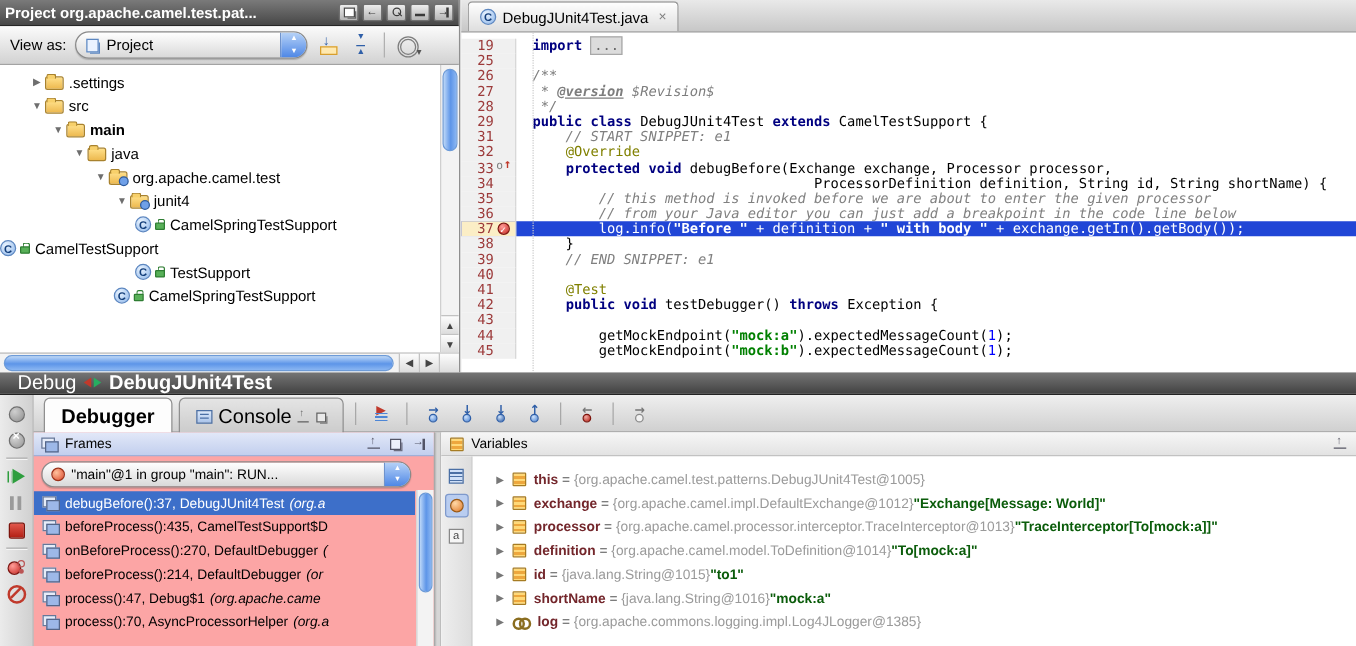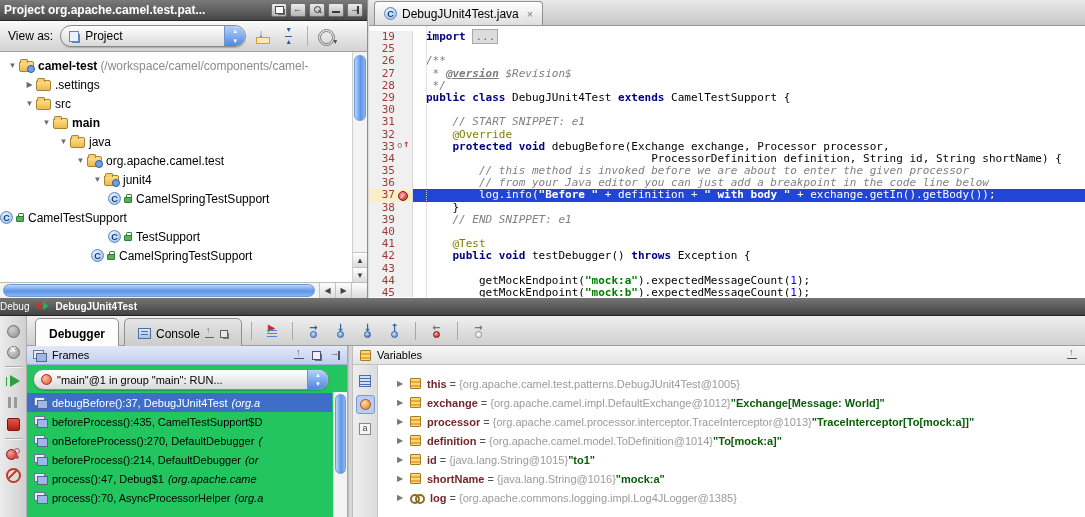--- a/index.html
+++ b/index.html
@@ -106,21 +106,21 @@
   .g-ovr{position:relative;width:12px;height:11px;}
   .g-ovr::before{content:"o";position:absolute;left:0;top:-2px;color:#7a7a7a;font-size:9px;}
   .g-ovr::after{content:"↑";position:absolute;left:6px;top:-3px;color:#c0392b;font-weight:bold;font-size:10px;}
   .g-bp{width:10px;height:10px;border-radius:50%;background:radial-gradient(circle at 35% 30%,#ff9d98,#c62822);
         border:1px solid #7e1612;position:relative;}
   .g-bp::before{content:"✓";position:absolute;left:1px;top:-1px;color:#fff;font-size:8px;}
 
   
   .dp{position:absolute;left:0;top:298px;width:1085px;height:219px;background:#e4e4e4;}
   .dtitle{height:18px;background:linear-gradient(#757575,#424242);border-bottom:1px solid #222;
-          display:flex;align-items:center;gap:6px;padding:0 0;color:#fff;font-size:10px;}
+          display:flex;align-items:center;gap:6px;padding:0 14px;color:#fff;font-size:16px;}
   .dtitle .b{font-weight:bold;}
   .ic-camel{position:relative;width:14px;height:11px;flex:none;}
   .ic-camel::before{content:"";position:absolute;left:0;top:1px;border-right:6px solid #c0392b;
         border-top:4px solid transparent;border-bottom:4px solid transparent;}
   .ic-camel::after{content:"";position:absolute;right:0;top:1px;border-left:6px solid #27ae60;
         border-top:4px solid transparent;border-bottom:4px solid transparent;}
 
   .vtb{position:absolute;left:0;top:18px;bottom:0;width:27px;background:linear-gradient(90deg,#ebebeb,#d0d0d0);
        border-right:1px solid #aeaeae;display:flex;flex-direction:column;align-items:center;padding-top:8px;gap:8px;}
   .vsep{width:17px;height:1px;background:#adadad;box-shadow:0 1px 0 #f5f5f5;}
@@ -141,21 +141,21 @@
   .ti-view-bp::before{content:"";position:absolute;left:0;top:2px;width:9px;height:9px;border-radius:50%;
         background:radial-gradient(circle at 35% 30%,#ff9d98,#c62822);border:1px solid #7e1612;}
   .ti-view-bp::after{content:"";position:absolute;right:0;top:1px;width:4px;height:4px;border-radius:50%;border:1px solid #b55;
         box-shadow:0 6px 0 -1px #b55;}
   .ti-mute-bp::before{content:"";position:absolute;left:0;top:0;width:11px;height:11px;border-radius:50%;border:2px solid #c0392b;}
   .ti-mute-bp::after{content:"";position:absolute;left:1px;top:5px;width:12px;height:2px;background:#c0392b;transform:rotate(-45deg);}
 
   .dtabs{position:absolute;left:27px;top:18px;right:0;height:30px;background:linear-gradient(#efefef,#d0d0d0);
          border-bottom:1px solid #9e9e9e;display:flex;align-items:center;padding-left:8px;gap:5px;}
   .dtab{height:32px;display:flex;align-items:center;gap:5px;padding:0 13px;border:1px solid #8f8f8f;
-        border-radius:5px 5px 0 0;background:linear-gradient(#e4e4e4,#c9c9c9);margin-top:6px;font-size:12px;}
+        border-radius:5px 5px 0 0;background:linear-gradient(#e4e4e4,#c9c9c9);margin-top:6px;font-size:16px;}
   .dtab.sel{background:#fdfdfd;font-weight:bold;}
   .ic-console{width:13px;height:11px;border:1px solid #4a6fa5;background:linear-gradient(#dce9fb,#aac4ea);position:relative;flex:none;}
   .ic-console::before{content:"";position:absolute;left:2px;top:2px;right:2px;height:1px;background:#4a6fa5;box-shadow:0 3px 0 #4a6fa5;}
   .mini{width:9px;height:9px;position:relative;flex:none;opacity:.8;}
   .mini-exp::before{content:"↑";position:absolute;left:1px;top:-3px;font-size:8px;color:#444;}
   .mini-exp::after{content:"";position:absolute;left:0;right:0;bottom:0;border-bottom:1px solid #444;}
   .mini-float::before{content:"";position:absolute;left:1px;top:1px;width:6px;height:6px;border:1px solid #444;background:#eee;box-shadow:2px 2px 0 -1px #666;}
   .tsep{width:1px;height:18px;background:#a8a8a8;margin:0 4px;}
   .sti{position:relative;width:21px;height:18px;flex:none;}
   .sti .a{position:absolute;left:0;top:-2px;width:100%;text-align:center;}
@@ -168,21 +168,21 @@
   .ti-step-over .a::before{content:"→";}
   .ti-step-into .a::before{content:"↓";}
   .ti-force-step-into .a::before{content:"↓";}
   .ti-force-step-into .d{background:radial-gradient(circle at 35% 30%,#cfe2fa,#2f5fa8);}
   .ti-step-out .a::before{content:"↑";}
   .ti-drop-frame .a::before{content:"←";color:#777;}
   .ti-drop-frame .d{background:radial-gradient(circle at 35% 30%,#f0a9a2,#b62318);border-color:#7c130b;}
   .ti-run-to-cursor .a::before{content:"→";color:#777;}
   .ti-run-to-cursor .d{background:#f2f2f2;border-color:#8a8a8a;}
 
-  .frames{position:absolute;left:27px;top:48px;width:321px;bottom:0;background:#22c55e;border-right:1px solid #a9a9a9;
+  .frames{position:absolute;left:27px;top:48px;width:321px;bottom:0;background:#fca5a5;border-right:1px solid #a9a9a9;
           display:flex;flex-direction:column;}
   .fhead{height:19px;flex:none;background:linear-gradient(#e2e8f8,#c2cfee);border-bottom:1px solid #9fb0d8;
          display:flex;align-items:center;gap:5px;padding:0 6px;font-size:11px;}
   .hicons{margin-left:auto;display:flex;gap:6px;align-items:center;}
   .hi{width:12px;height:11px;position:relative;opacity:.8;flex:none;}
   .hi-pop::before{content:"↑";position:absolute;left:3px;top:-3px;font-size:9px;color:#334;}
   .hi-pop::after{content:"";position:absolute;left:1px;right:1px;top:8px;border-top:1px solid #334;}
   .hi-float::before{content:"";position:absolute;left:1px;top:1px;width:7px;height:7px;border:1px solid #334;background:#f4f6ff;box-shadow:2px 2px 0 -1px #556;}
   .hi-hide::before{content:"→";position:absolute;left:1px;top:-2px;font-size:9px;color:#334;}
   .hi-hide::after{content:"";position:absolute;right:1px;top:1px;bottom:1px;border-right:2px solid #334;}
@@ -253,26 +253,20 @@
         <span>Project</span>
         <span class="cap"></span>
       </div>
       <span class="tbi ti-scrollsrc"></span>
       <span class="tbi ti-collapse"></span>
       <span class="vbsep"></span>
       <span class="tbi ti-gear"></span>
     </div>
     <div class="treewrap">
       <div>
-          <div class="trow" style="padding-left: 6px;">
-            <span class="tw open"></span>
-            <span class="ic-folder pkg"></span>
-            <span class="tl b">camel-test</span>
-            <span class="tsuf"> (/workspace/camel/components/camel-</span>
-          </div>
           <div class="trow" style="padding-left: 23px;">
             <span class="tw closed"></span>
             <span class="ic-folder"></span>
             <span class="tl">.settings</span>
           </div>
           <div class="trow" style="padding-left: 23px;">
             <span class="tw open"></span>
             <span class="ic-folder"></span>
             <span class="tl">src</span>
           </div>
@@ -381,28 +375,20 @@
             <span class="fold"></span>
             <span class="ct"><span class="sg-doc"> */</span></span>
           </div>
           <div class="crow">
             <span class="gut">
               <span class="gn">29</span>
               <span class="gi"></span>
             </span>
             <span class="fold"></span>
             <span class="ct"><span class="sg-kw">public class</span><span class="sg-pl"> DebugJUnit4Test </span><span class="sg-kw">extends</span><span class="sg-pl"> CamelTestSupport {</span></span>
-          </div>
-          <div class="crow">
-            <span class="gut">
-              <span class="gn">30</span>
-              <span class="gi"></span>
-            </span>
-            <span class="fold"></span>
-            <span class="ct"></span>
           </div>
           <div class="crow">
             <span class="gut">
               <span class="gn">31</span>
               <span class="gi"></span>
             </span>
             <span class="fold"></span>
             <span class="ct"><span class="sg-cm">    // START SNIPPET: e1</span></span>
           </div>
           <div class="crow">

